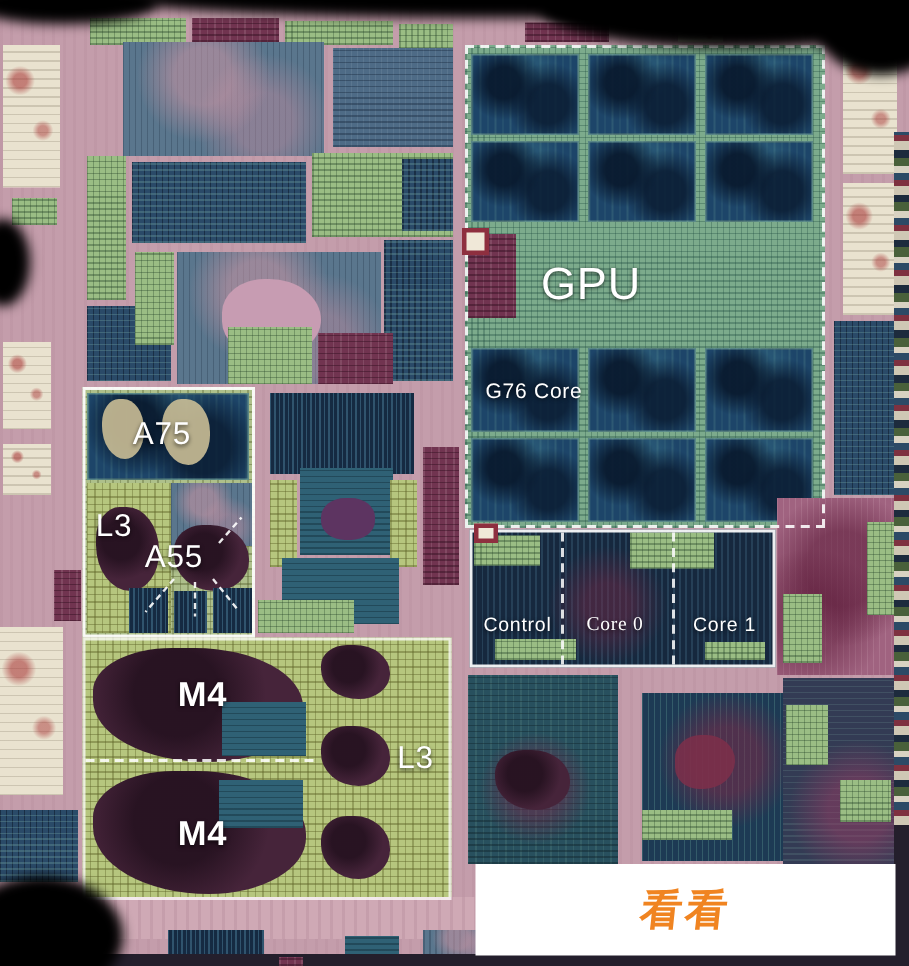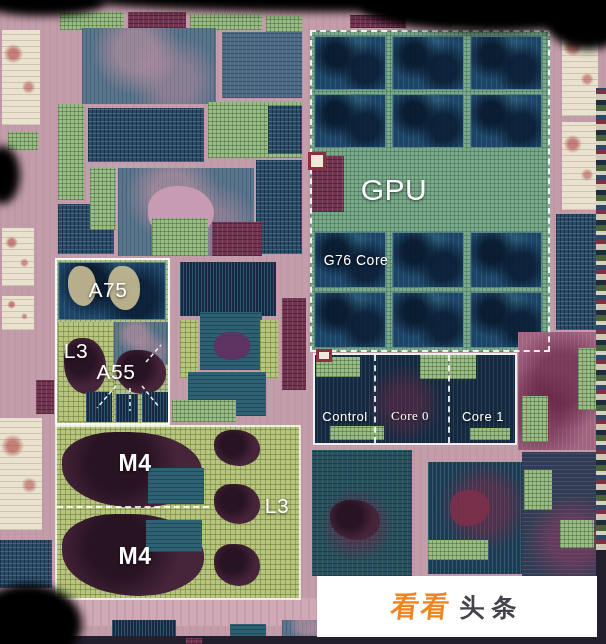--- a/index.html
+++ b/index.html
@@ -206,17 +206,16 @@
   <div class="vig" style="left:80px;top:-14px;width:540px;height:26px;"></div>
   <div class="vig" style="left:360px;top:-20px;width:260px;height:52px;"></div>
   <div class="vig" style="left:545px;top:-14px;width:85px;height:64px;"></div>
   <div class="vig" style="left:-20px;top:-12px;width:125px;height:28px;"></div>
   <div class="vig" style="left:-16px;top:146px;width:36px;height:58px;"></div>
   <div class="vig" style="left:-26px;top:584px;width:108px;height:80px;"></div>
 
   <div class="watermark">
     <div class="wm-row">
       <span class="wm-brand1">看看</span>
-      <span class="wm-brand2">头条</span>
     </div>
   </div>
 
 </div>
 
 </body></html>

